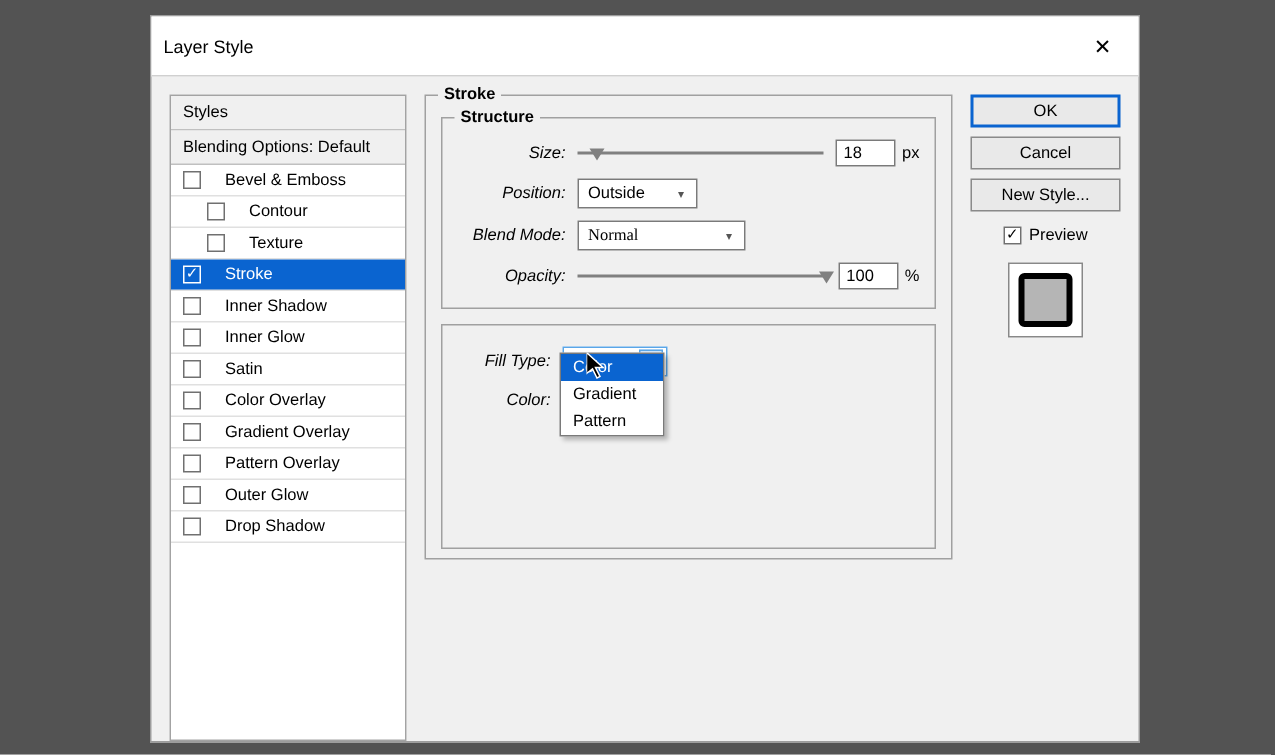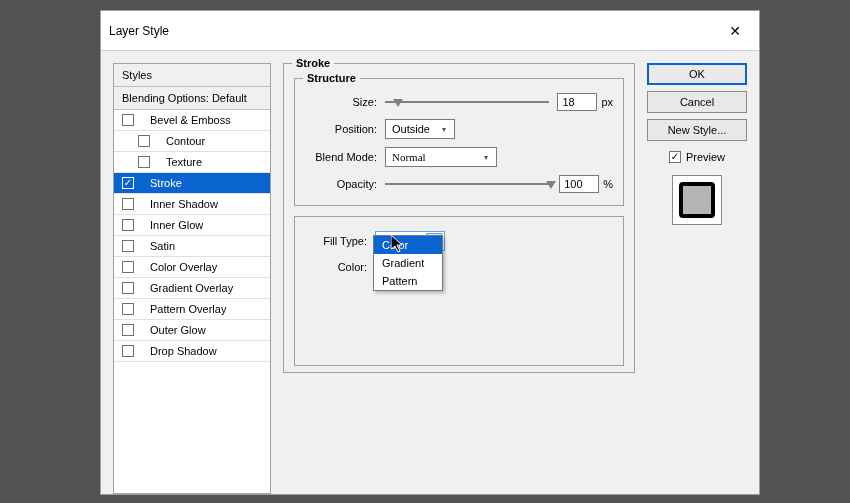--- a/index.html
+++ b/index.html
@@ -108,20 +108,21 @@
   }
   .row {
     display: flex;
     align-items: center;
     margin-bottom: 8px;
   }
   .row-label {
     width: 80px;
     text-align: right;
     padding-right: 8px;
+    font-style: italic;
   }
   .slider-track {
     height: 2px;
     background: #808080;
     position: relative;
     flex: 1;
     margin-right: 8px;
   }
   .slider-thumb {
     position: absolute;
@@ -325,21 +326,21 @@
             <span class="row-label">Size:</span>
             <div class="slider-track">
               <div class="slider-thumb" style="left:8%;"></div>
             </div>
             <input class="num-input" value="18" style="">
             <span class="unit">px</span>
           </div>
 
           <div class="row">
             <span class="row-label">Position:</span>
-            <div class="select" style="width:70px;">
+            <div class="select" style="width:80px;">
               <span>Outside</span>
               <span class="select-arrow">▾</span>
             </div>
           </div>
 
           <div class="row">
             <span class="row-label">Blend Mode:</span>
             <div class="select" style="width:112px;font-family:Liberation Serif, serif;">
               <span>Normal</span>
               <span class="select-arrow">▾</span>

